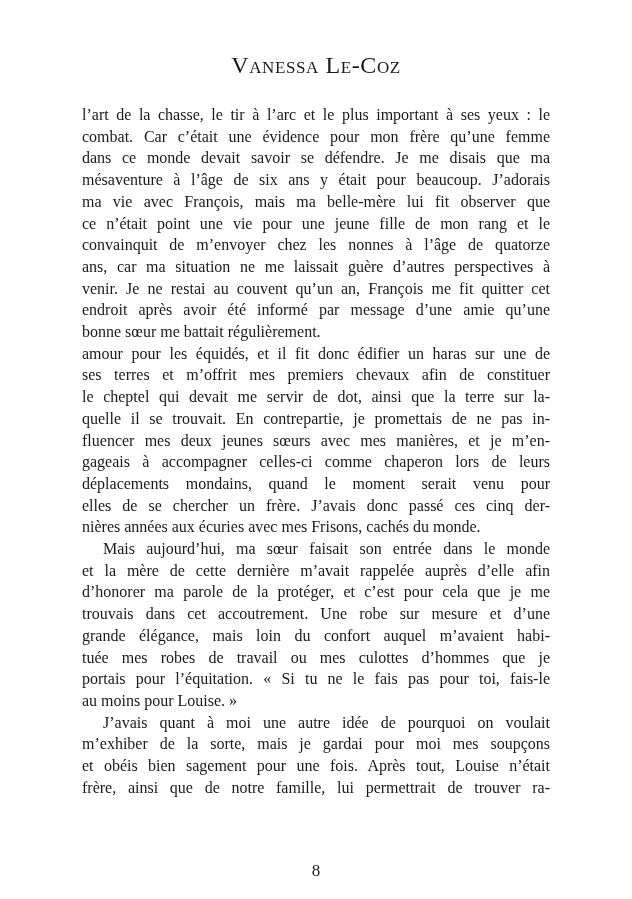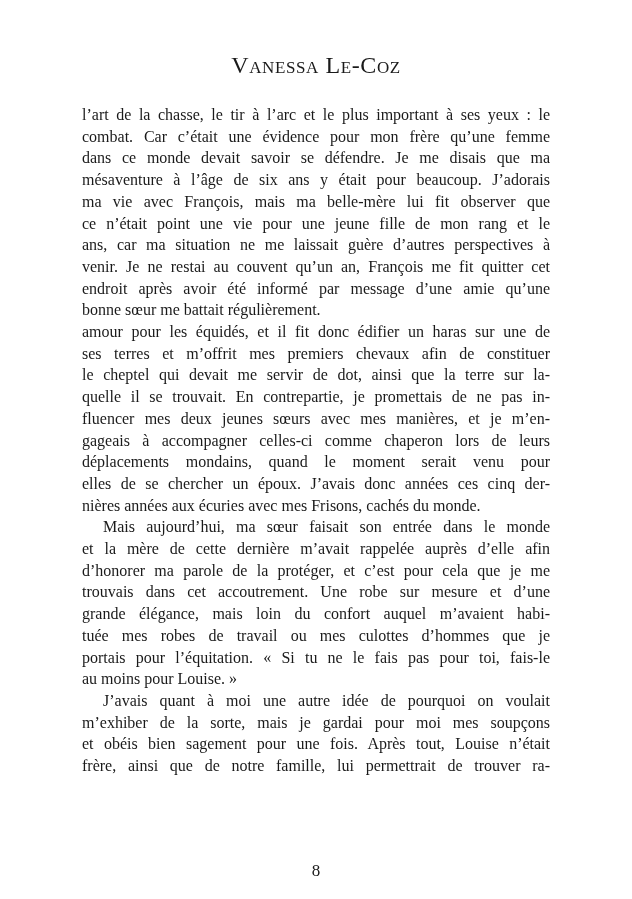--- a/index.html
+++ b/index.html
@@ -67,34 +67,35 @@
   <div class="running-header">Vanessa Le-Coz</div>
 
   <div class="page-body">
       <div class="paragraph">
         <div class="line">l’art de la chasse, le tir à l’arc et le plus important à ses yeux : le</div>
         <div class="line">combat. Car c’était une évidence pour mon frère qu’une femme</div>
         <div class="line">dans ce monde devait savoir se défendre. Je me disais que ma</div>
         <div class="line">mésaventure à l’âge de six ans y était pour beaucoup. J’adorais</div>
         <div class="line">ma vie avec François, mais ma belle-mère lui fit observer que</div>
         <div class="line">ce n’était point une vie pour une jeune fille de mon rang et le</div>
+        <div class="line">convainquit de m’envoyer chez les nonnes à l’âge de quatorze</div>
         <div class="line">ans, car ma situation ne me laissait guère d’autres perspectives à</div>
         <div class="line">venir. Je ne restai au couvent qu’un an, François me fit quitter cet</div>
         <div class="line">endroit après avoir été informé par message d’une amie qu’une</div>
         <div class="line last">bonne sœur me battait régulièrement.</div>
       </div>
       <div class="paragraph">
         <div class="line">amour pour les équidés, et il fit donc édifier un haras sur une de</div>
         <div class="line">ses terres et m’offrit mes premiers chevaux afin de constituer</div>
         <div class="line">le cheptel qui devait me servir de dot, ainsi que la terre sur la-</div>
         <div class="line">quelle il se trouvait. En contrepartie, je promettais de ne pas in-</div>
         <div class="line">fluencer mes deux jeunes sœurs avec mes manières, et je m’en-</div>
         <div class="line">gageais à accompagner celles-ci comme chaperon lors de leurs</div>
         <div class="line">déplacements mondains, quand le moment serait venu pour</div>
-        <div class="line">elles de se chercher un époux. J’avais donc années ces cinq der-</div>
+        <div class="line">elles de se chercher un frère. J’avais donc passé ces cinq der-</div>
         <div class="line last">nières années aux écuries avec mes Frisons, cachés du monde.</div>
       </div>
       <div class="paragraph">
         <div class="line indent">Mais aujourd’hui, ma sœur faisait son entrée dans le monde</div>
         <div class="line">et la mère de cette dernière m’avait rappelée auprès d’elle afin</div>
         <div class="line">d’honorer ma parole de la protéger, et c’est pour cela que je me</div>
         <div class="line">trouvais dans cet accoutrement. Une robe sur mesure et d’une</div>
         <div class="line">grande élégance, mais loin du confort auquel m’avaient habi-</div>
         <div class="line">tuée mes robes de travail ou mes culottes d’hommes que je</div>
         <div class="line">portais pour l’équitation. « Si tu ne le fais pas pour toi, fais-le</div>

